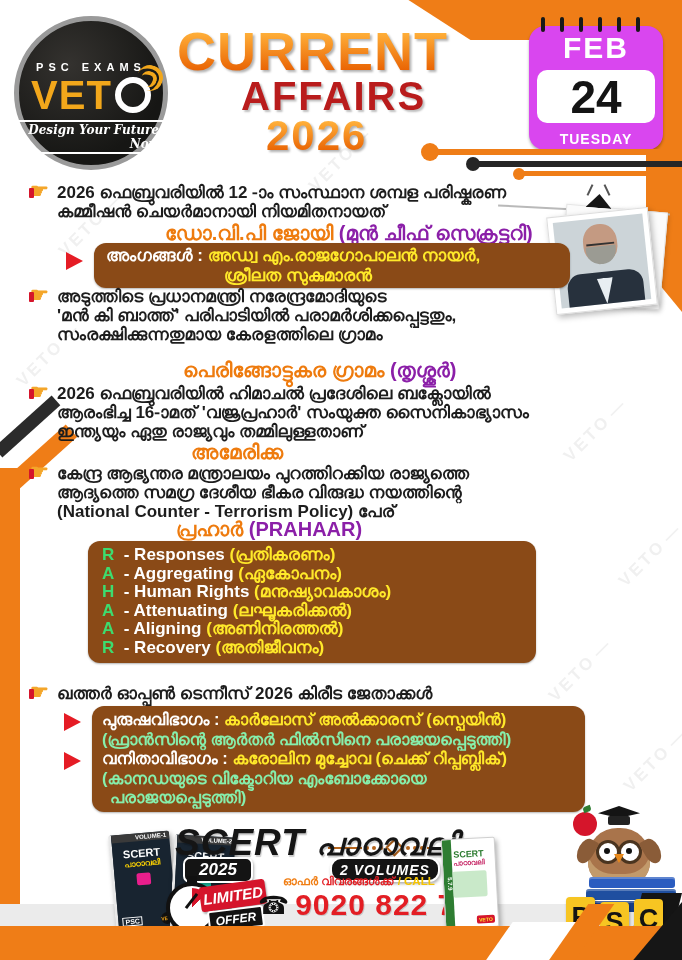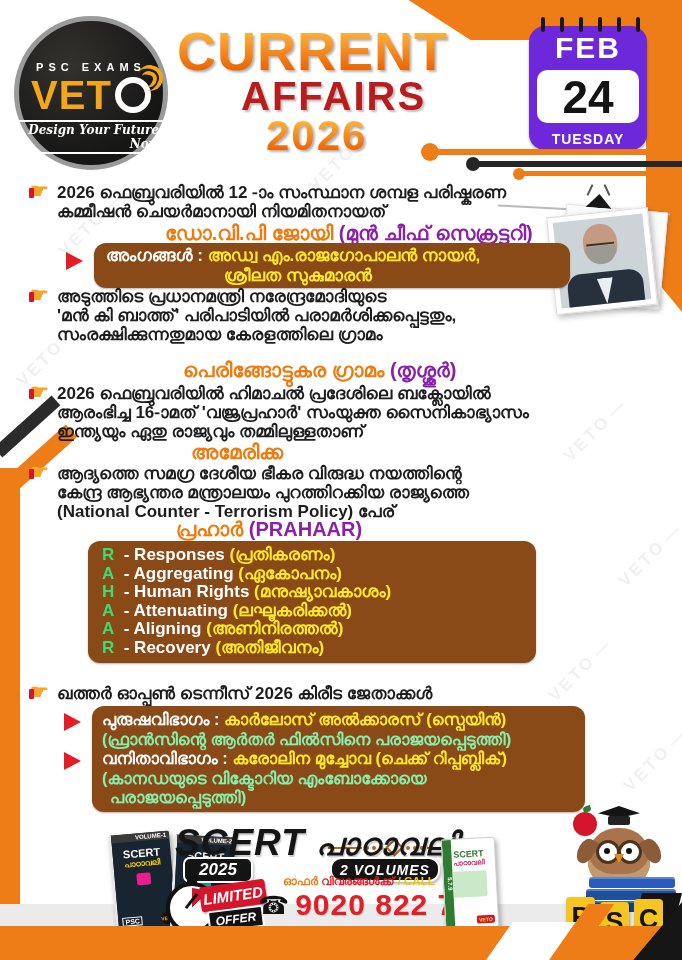--- a/index.html
+++ b/index.html
@@ -45,21 +45,21 @@
   
   .t-grad{background:linear-gradient(180deg,#ffb03a 20%,#e85f00 85%);
           -webkit-background-clip:text;background-clip:text;color:transparent;
           filter:drop-shadow(2px 2px 1px rgba(0,0,0,.30));}
   .t1{left:177px;top:20px;font-size:54px;letter-spacing:1px;}
   .t2{left:241px;top:74px;font-size:40px;color:#b91c1c;letter-spacing:2px;
       text-shadow:2px 2px 2px rgba(0,0,0,.25);}
   .t3{left:266px;top:112px;font-size:42px;letter-spacing:2px;}
 
   
-  .cal{left:529px;top:26px;width:118px;height:124px;background:#6d28d9;border-radius:16px;
+  .cal{left:529px;top:26px;width:134px;height:124px;background:#d946ef;border-radius:16px;
        box-shadow:0 2px 3px rgba(0,0,0,.3);}
   .cal .ring{position:absolute;top:-9px;width:4px;height:15px;background:#181818;border-radius:2px;}
   .cal-month{text-align:center;color:#fff;font-size:30px;letter-spacing:2px;margin-top:5px;}
   .cal-day{position:absolute;left:8px;right:8px;top:44px;bottom:27px;background:#fff;
            border-radius:10px;display:flex;align-items:center;justify-content:center;
            font-size:46px;color:#141414;}
   .cal-week{position:absolute;bottom:3px;width:100%;text-align:center;color:#fff;
             font-size:14px;letter-spacing:1px;}
 
   
@@ -285,22 +285,22 @@
     <div class="q">ഇന്ത്യയും ഏതു രാജ്യവും തമ്മിലുള്ളതാണ്</div>
   </div>
   <div class="abs ans" style="left:191px;top:441px;">
     <span class="main">അമേരിക്ക</span>
   </div>
 
   <div class="abs" style="left:57px;top:464px;">
     <span class="hand">
         <i></i>
       </span>
+    <div class="q">കേന്ദ്ര ആഭ്യന്തര മന്ത്രാലയം പുറത്തിറക്കിയ രാജ്യത്തെ</div>
     <div class="q">ആദ്യത്തെ സമഗ്ര ദേശീയ ഭീകര വിരുദ്ധ നയത്തിന്റെ</div>
-    <div class="q">കേന്ദ്ര ആഭ്യന്തര മന്ത്രാലയം പുറത്തിറക്കിയ രാജ്യത്തെ</div>
     <div class="q">(National Counter - Terrorism Policy) പേര്</div>
   </div>
   <div class="abs ans" style="left:176px;top:518px;">
     <span class="main">പ്രഹാർ</span>
     <span class="note">(PRAHAAR)</span>
   </div>
 
   <div class="abs bbox" style="left:88px;top:541px;width:434px;padding:5px 0 5px 14px;">
     <div class="prow"><span class="pl">R</span> <span class="pw">- Responses</span> <span class="yel">(പ്രതികരണം)</span></div>
     <div class="prow"><span class="pl">A</span> <span class="pw">- Aggregating</span> <span class="yel">(ഏകോപനം)</span></div>

